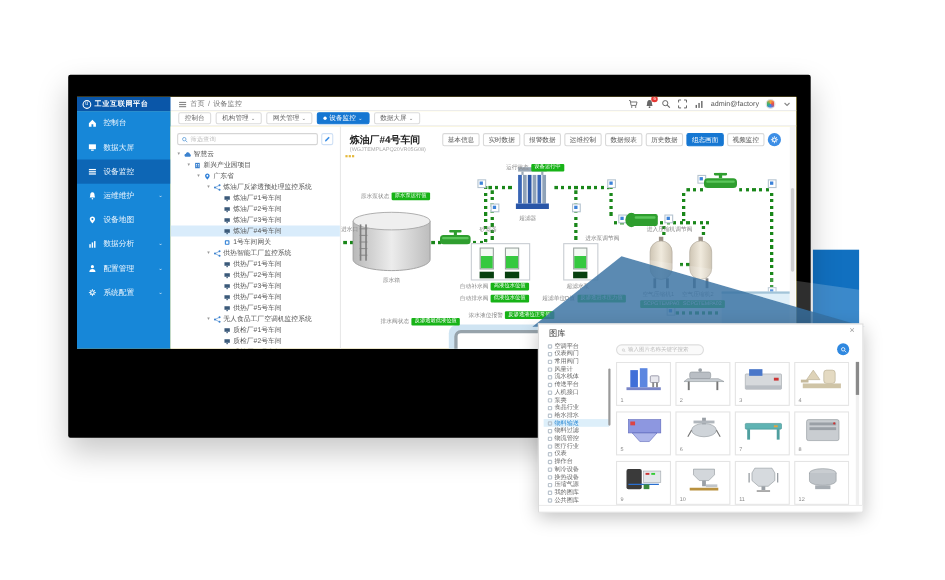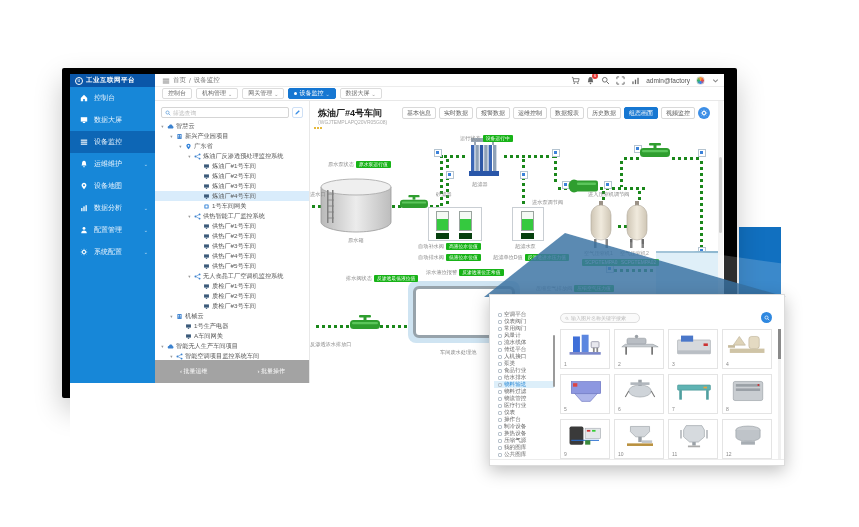--- a/index.html
+++ b/index.html
@@ -5,21 +5,21 @@
   html,body{margin:0;padding:0;background:#fff;}
   *{box-sizing:border-box;font-family:"Liberation Sans","DejaVu Sans",sans-serif;}
   #stage{position:relative;width:859px;height:527px;background:#fff;overflow:hidden;}
 
   
   .accent{position:absolute;left:739px;top:227px;width:42px;height:68px;background:#1170c0;z-index:5;}
 
   
   .bezel{position:absolute;left:62px;top:68px;width:675px;height:330px;background:#000;border-radius:2px;
          box-shadow:0 12px 28px rgba(0,0,0,.22);z-index:10;}
-  .app{position:absolute;left:8px;top:6px;width:654px;height:370px;background:#ffffff;overflow:hidden;}
+  .app{position:absolute;left:8px;top:20px;width:654px;height:229px;background:#fde047;overflow:hidden;}
 
   
   .topbar{position:absolute;left:0;top:0;width:654px;height:13px;background:#fff;border-bottom:1px solid #ececec;}
   .logo{position:absolute;left:0;top:0;width:85px;height:13px;background:#0a56a8;color:#fff;display:flex;align-items:center;gap:3px;padding-left:5px;}
   .logo-mark{width:8px;height:8px;border:1px solid #fff;border-radius:50%;display:flex;align-items:center;justify-content:center;color:#fff;font-size:5px;line-height:1;}
   .logo-text{font-size:6.5px;font-weight:bold;letter-spacing:.5px;white-space:nowrap;}
   .crumb{position:absolute;left:92px;top:0;height:13px;display:flex;align-items:center;gap:3px;font-size:6.5px;color:#777;}
   .crumb .ci{width:8px;height:8px;}
   .top-icons{position:absolute;right:4px;top:0;height:13px;display:flex;align-items:center;gap:6px;}
   .ti{position:relative;width:9px;height:9px;cursor:pointer;}
@@ -815,20 +815,24 @@
 
     </div>
   </div>
 
   <svg class="wedge" viewBox="0 0 859 527">
     <polygon points="565,233 484,297 786,297" fill="rgba(62,118,165,0.85)"></polygon>
     <polygon points="565,233 786,297 786,264" fill="rgba(255,255,255,0.18)"></polygon>
   </svg>
 
   <div class="gallery">
+    <div class="ghead">
+      <span class="gtitle">图库</span>
+      <span class="gclose">×</span>
+    </div>
     <div class="gcats" id="gcats">
         <div class="gcat">
           <span class="cico"></span>
           <span>空调平台</span>
         </div>
         <div class="gcat">
           <span class="cico"></span>
           <span>仪表阀门</span>
         </div>
         <div class="gcat">

